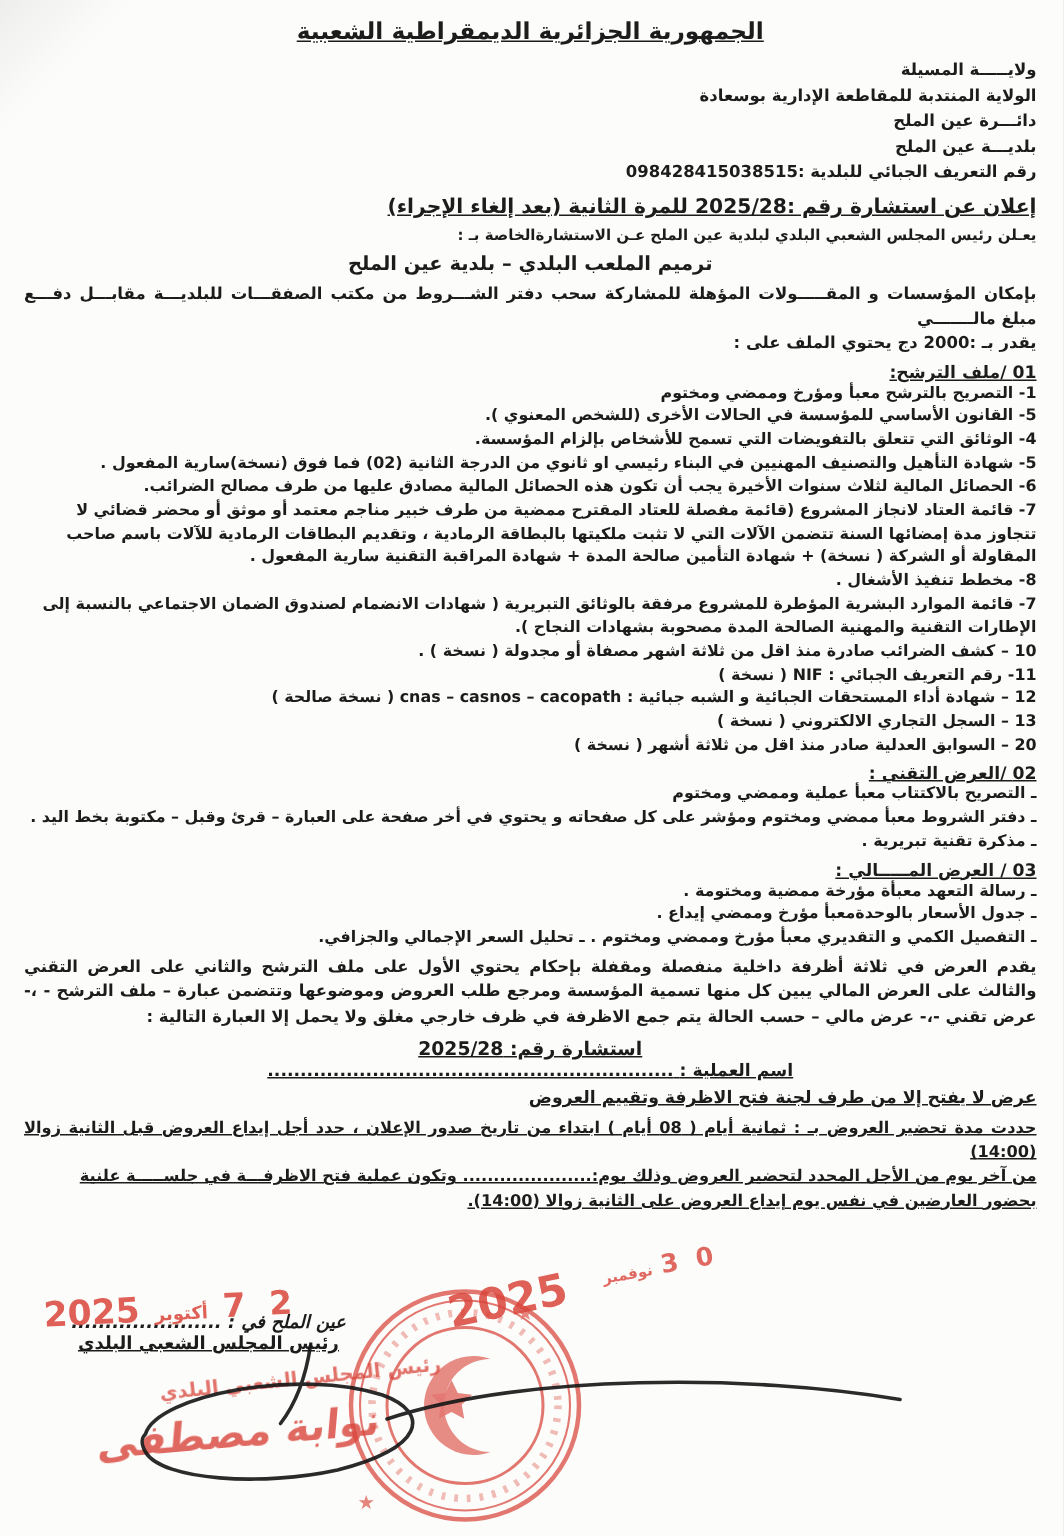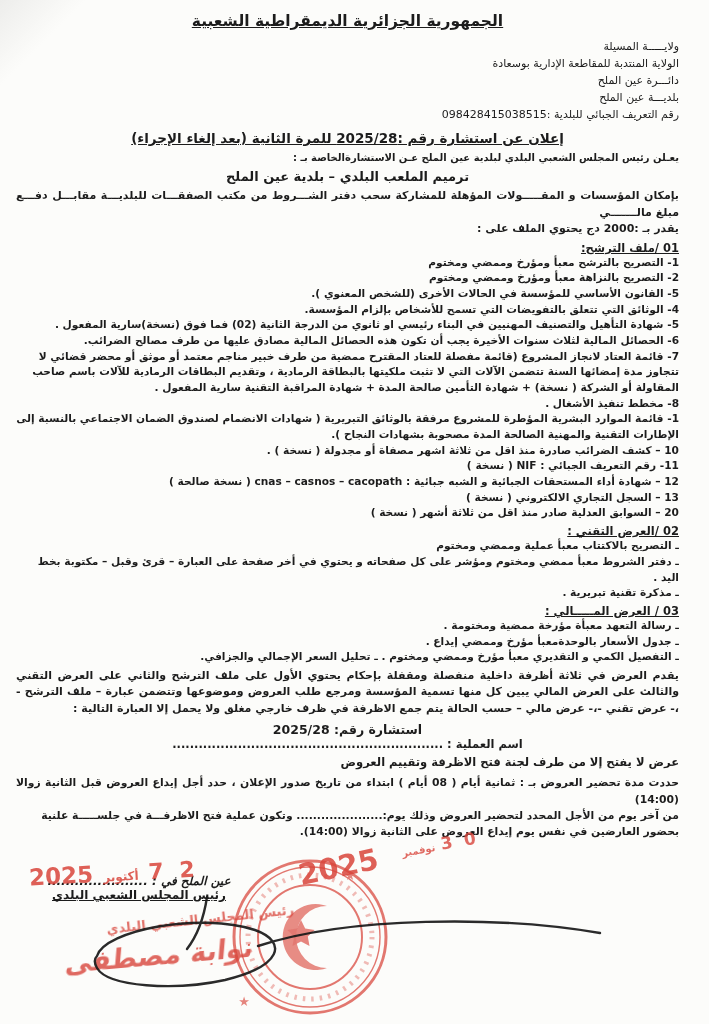--- a/index.html
+++ b/index.html
@@ -2,34 +2,34 @@
 <html lang="ar" dir="rtl" style="--stamp-red: #d9453b;"><head>
 <meta charset="utf-8">
 <style>
   html,body{margin:0;padding:0;background:#e9e9e7;}
   .page{
     position:relative; width:709px; height:1024px; margin:0 auto;
     background:linear-gradient(135deg,#ededeb 0%,#fcfcfa 5%,#fcfcfa 100%);
     font-family:"DejaVu Sans",sans-serif; direction:rtl;
     color:#1c1c1c; overflow:hidden;
   }
-  .content{padding:8px 30px 0 16px;}
+  .content{padding:8px 18px 0 16px;}
   .republic{font-size:15.5px; font-weight:bold; text-align:center; text-decoration:underline; margin:4px 0 8px 0;}
-  .hline{font-size:11px; font-weight:normal; line-height:1.55; text-align:right;}
-  .doc-title{font-size:13.5px; font-weight:bold; text-align:center; text-decoration:underline; margin:7px 0 4px 0;}
+  .hline{font-size:11px; font-weight:bold; line-height:1.55; text-align:right;}
+  .doc-title{font-size:13.5px; font-weight:bold; text-decoration:underline; margin:7px 0 4px 0;}
   .announce{font-size:10px; font-weight:bold; line-height:1.5;}
   .project{font-size:13px; font-weight:bold; text-align:center; margin:4px 0;}
   .para{font-size:11px; font-weight:bold; line-height:1.5; text-align:justify;}
   .sec-head{font-size:11.5px; font-weight:bold; text-decoration:underline; margin-top:3px;}
   .item{font-size:10.6px; font-weight:bold; line-height:1.48; text-align:right;}
-  .box{margin-top:5px;}
+  .box{margin-top:5px;text-decoration:underline;}
   .box-ref{font-size:12.5px; font-weight:bold; text-align:center;}
   .box-name{font-size:11.5px; font-weight:bold; text-align:center;}
   .box-warn{font-size:11.5px; font-weight:bold; text-align:right; margin-top:4px;}
-  .deadline{font-size:10.8px; font-weight:bold; line-height:1.5; text-align:justify;}
+  .deadline{font-size:10.8px; font-weight:bold; line-height:1.5; text-align:justify;text-decoration:underline;}
   .sig-block{position:absolute; right:440px; top:874px; width:260px; text-align:center;}
   .sig-place{font-size:12px; font-weight:bold; white-space:nowrap;font-style:italic;}
   .sig-title{font-size:12px; font-weight:bold; text-decoration:underline; white-space:nowrap;}
   
   .stamp{position:absolute; color:var(--stamp-red,#d9453b); pointer-events:none;}
   .date1{right:510px; top:860px; transform:rotate(-3deg); display:flex; gap:10px; align-items:baseline; opacity:.85;}
   .date1 .day{font-size:22px; font-weight:bold; letter-spacing:4px;}
   .date1 .mon{font-size:12px; font-weight:bold;}
   .date1 .yr{font-size:23px; font-weight:bold;}
   .date2a{right:230px; top:834px; transform:rotate(-10deg); display:flex; gap:6px; align-items:baseline; opacity:.8;}
@@ -59,28 +59,27 @@
     <div class="doc-title">إعلان عن استشارة  رقم :2025/28 للمرة الثانية (بعد إلغاء الإجراء)</div>
 
     <div class="announce">يعـلن رئيس المجلس الشعبي البلدي لبلدية عين الملح عـن الاستشارةالخاصة بـ  :</div>
     <div class="project">ترميم الملعب البلدي – بلدية عين الملح</div>
     <div class="para">بإمكان المؤسسات و المقـــــولات المؤهلة للمشاركة سحب دفتر الشـــروط من مكتب الصفقـــات للبلديـــة مقابـــل دفـــع مبلغ مالـــــــي</div>
     <div class="para">يقدر بـ :2000 دج يحتوي الملف على :</div>
 
     <div class="sec-head">01 /ملف الترشح:</div>
     <div>
       <div class="item">1- التصريح بالترشح معبأ ومؤرخ وممضي ومختوم</div>
-      <div class="item">2- التصريح بالنزاهة معبأ ومؤرخ وممضي ومختوم</div>
       <div class="item">5- القانون الأساسي للمؤسسة في الحالات الأخرى (للشخص المعنوي ).</div>
       <div class="item">4- الوثائق التي تتعلق بالتفويضات التي تسمح للأشخاص بإلزام المؤسسة.</div>
       <div class="item">5-  شهادة التأهيل والتصنيف المهنيين  في البناء رئيسي او ثانوي من الدرجة الثانية  (02)  فما فوق  (نسخة)سارية المفعول .</div>
       <div class="item">6- الحصائل المالية لثلاث سنوات الأخيرة يجب أن تكون هذه الحصائل المالية مصادق عليها من طرف مصالح الضرائب.</div>
       <div class="item">7- قائمة العتاد لانجاز المشروع (قائمة مفصلة للعتاد المقترح ممضية من طرف خبير مناجم معتمد أو موثق أو محضر قضائي لا تتجاوز مدة إمضائها السنة تتضمن الآلات التي لا تثبت ملكيتها بالبطاقة الرمادية ، وتقديم البطاقات الرمادية للآلات باسم صاحب المقاولة أو الشركة ( نسخة) + شهادة التأمين صالحة المدة + شهادة المراقبة التقنية سارية المفعول .</div>
       <div class="item">8- مخطط تنفيذ الأشغال .</div>
-      <div class="item">1- قائمة الموارد البشرية المؤطرة للمشروع مرفقة بالوثائق التبريرية ( شهادات الانضمام  لصندوق الضمان الاجتماعي بالنسبة إلى الإطارات التقنية والمهنية الصالحة المدة مصحوبة بشهادات النجاح ).</div>
+      <div class="item">7- قائمة الموارد البشرية المؤطرة للمشروع مرفقة بالوثائق التبريرية ( شهادات الانضمام  لصندوق الضمان الاجتماعي بالنسبة إلى الإطارات التقنية والمهنية الصالحة المدة مصحوبة بشهادات النجاح ).</div>
       <div class="item">10 – كشف الضرائب صادرة منذ اقل من ثلاثة اشهر مصفاة أو مجدولة ( نسخة )  .</div>
       <div class="item">11- رقم التعريف الجبائي : NIF (   نسخة )</div>
       <div class="item">12 – شهادة أداء المستحقات الجبائية و الشبه جبائية  : cnas – casnos – cacopath  (  نسخة صالحة )</div>
       <div class="item">13 – السجل التجاري الالكتروني ( نسخة )</div>
       <div class="item">20 – السوابق العدلية صادر منذ اقل من ثلاثة أشهر ( نسخة )</div>
     </div>
 
     <div class="sec-head">02  /العرض التقني :</div>
     <div>
       <div class="item">ـ التصريح بالاكتتاب معبأ عملية وممضي ومختوم</div>

